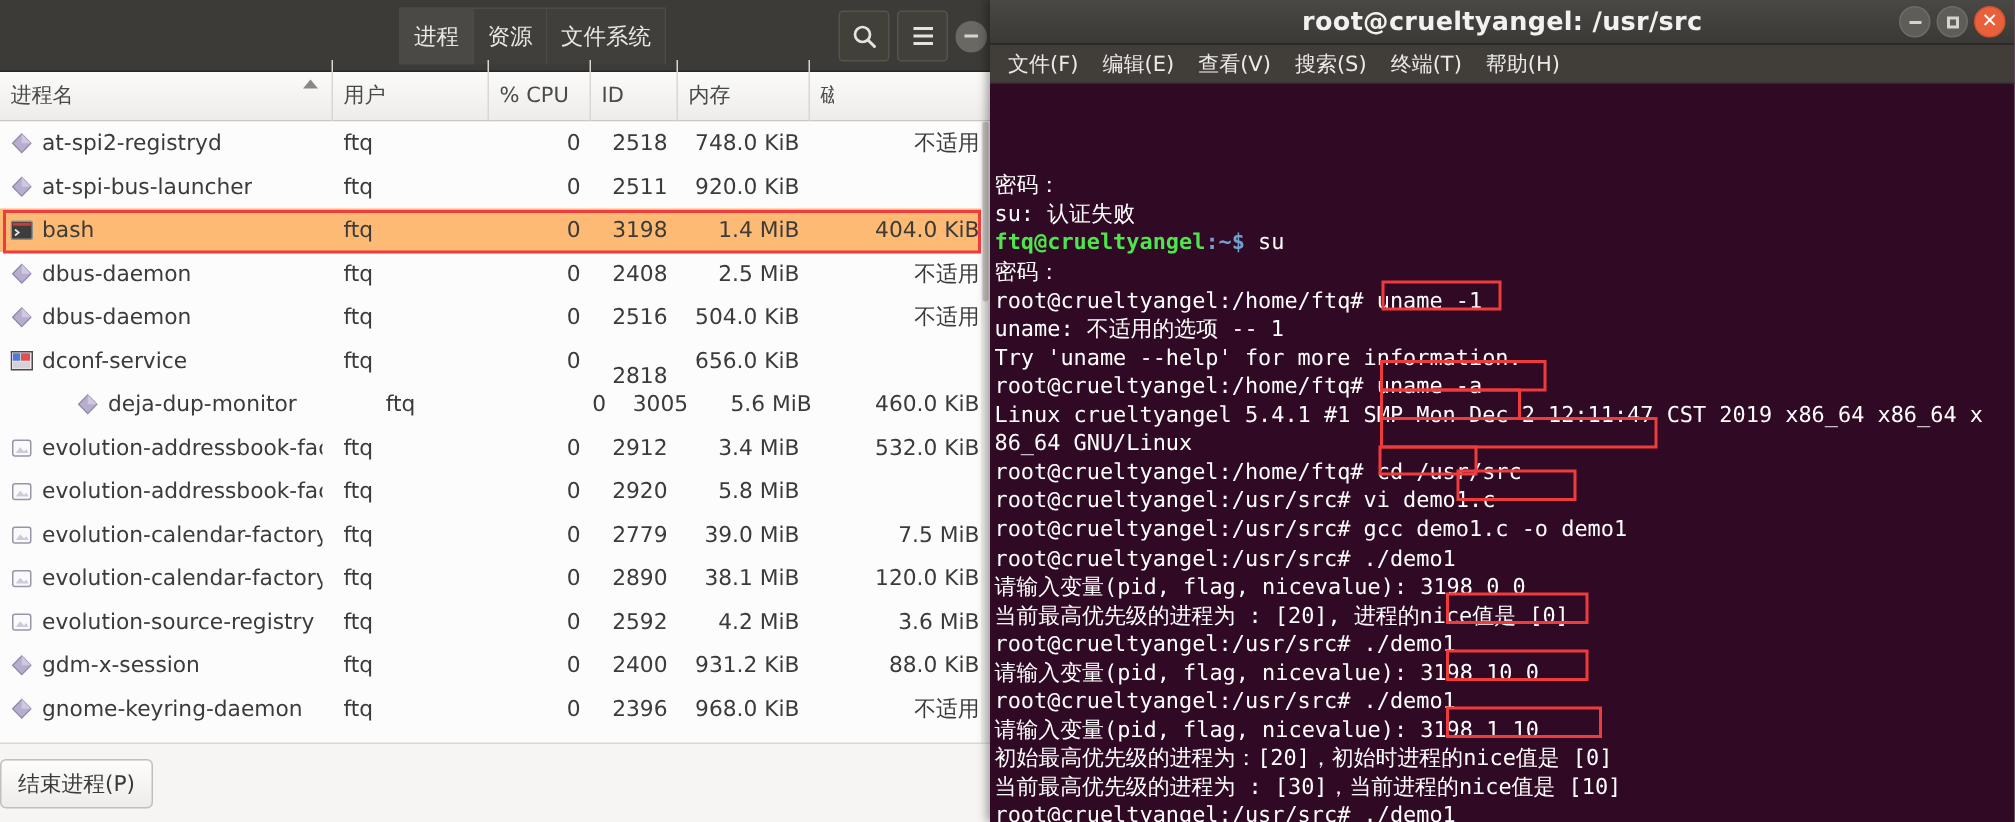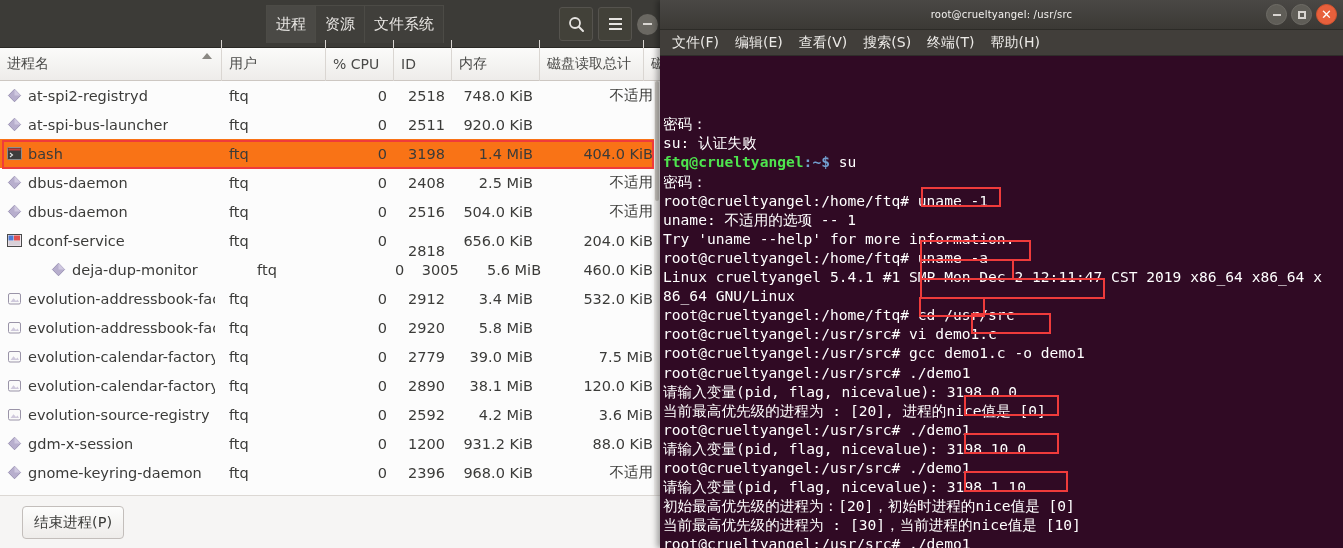--- a/index.html
+++ b/index.html
@@ -93,21 +93,21 @@
     overflow: hidden;
   }
   .prow {
     display: flex;
     height: 29px;
     align-items: center;
     font-size: 14.5px;
     color: #3b3b39;
     position: relative;
   }
-  .prow.sel { background: #f97316; align-items: center; }
+  .prow.sel { background: #fdba74; align-items: center; }
   .cell { height: 29px; display: flex; align-items: center; padding: 0 7px; overflow: hidden; white-space: nowrap; }
   .cell.num { justify-content: flex-end; }
   .cell.name { gap: 6px; }
   .picon { width: 15px; height: 15px; flex: 0 0 15px; }
   .nametext { overflow: hidden; text-overflow: clip; white-space: nowrap; }
 
   
   .redbox {
     position: absolute;
     border: 2.5px solid #ef3b3b;
@@ -126,21 +126,21 @@
   }
 
   #sysmon-footer {
     position: absolute; left: 0; bottom: 0;
     width: 660px; height: 53px;
     background: #f6f5f4;
     border-top: 1px solid #dcd8d4;
     display: flex; align-items: center;
   }
   #kill-btn {
-    margin-left: 22px;
+    margin-left: 0;
     padding: 6px 11px;
     font-size: 14.5px;
     color: #3a3a38;
     background: linear-gradient(#fdfdfc,#eeecea);
     border: 1px solid #c3bebb;
     border-radius: 4px;
     cursor: default;
   }
 
   
@@ -153,22 +153,22 @@
   }
   #term-title {
     height: 30px;
     background: linear-gradient(#4a4845,#3b3935);
     display: flex; align-items: center; justify-content: center;
     position: relative;
     border-bottom: 1px solid #2c2b27;
   }
   #term-title .ttext {
     color: #f3f1ef;
-    font-size: 10px;
-    font-weight: normal;
+    font-size: 17px;
+    font-weight: bold;
     letter-spacing: .2px;
   }
   #term-wctrls {
     position: absolute; right: 6px; top: 4px;
     display: flex; gap: 4px; align-items: center;
   }
   .twc {
     width: 21px; height: 21px; border-radius: 50%;
     background: #5f5d57;
     border: 1px solid #6e6c66;
@@ -257,23 +257,20 @@
     </div>
     <div class="col" style="width:68px">
       <span>% CPU</span>
     </div>
     <div class="col" style="width:58px">
       <span>ID</span>
     </div>
     <div class="col" style="width:88px">
       <span>内存</span>
     </div>
-    <div class="col" style="width:104px">
-      <span>磁盘读取总计</span>
-    </div>
     <div class="col" style="width:16px;border-right:none">
       <span>磁盘</span>
     </div>
   </div>
 
   <div id="proclist">
 
     <div class="prow">
         <div class="cell name" style="width: 222px;">
           <span class="picon"><svg width="15" height="15" viewBox="0 0 15 15">
@@ -351,21 +348,20 @@
               <rect x="1.5" y="2.5" width="5" height="5" fill="#4f7bd4"></rect>
               <rect x="7" y="2.5" width="6" height="5" fill="#e05050"></rect>
               <rect x="1.5" y="8" width="11.5" height="4.5" fill="#d8d0d8"></rect>
             </svg></span>
           <span class="nametext">dconf-service</span>
         </div>
         <div class="cell " style="width: 104px;">ftq</div>
         <div class="cell num" style="width: 68px;">0</div>
         <div class="cell num" style="width: 58px; margin-top: 20px;">2818</div>
         <div class="cell num" style="width: 88px;">656.0 KiB</div>
-        <div class="cell num" style="width: 120px;">204.0 KiB</div>
       </div>
       <div class="prow">
         <div class="cell name" style="width: 222px; margin-left: 44px;">
           <span class="picon"><svg width="15" height="15" viewBox="0 0 15 15">
               <polygon points="7.5,1.2 13.6,7.5 7.5,13.8 1.4,7.5" fill="#b7aecd" stroke="#8d84a8" stroke-width="0.8"></polygon>
               <polygon points="7.5,1.2 13.6,7.5 7.5,7.5" fill="#cfc8e0"></polygon>
             </svg></span>
           <span class="nametext">deja-dup-monitor</span>
         </div>
         <div class="cell " style="width: 104px;">ftq</div>
@@ -446,21 +442,21 @@
       <div class="prow">
         <div class="cell name" style="width: 222px;">
           <span class="picon"><svg width="15" height="15" viewBox="0 0 15 15">
               <polygon points="7.5,1.2 13.6,7.5 7.5,13.8 1.4,7.5" fill="#b7aecd" stroke="#8d84a8" stroke-width="0.8"></polygon>
               <polygon points="7.5,1.2 13.6,7.5 7.5,7.5" fill="#cfc8e0"></polygon>
             </svg></span>
           <span class="nametext">gdm-x-session</span>
         </div>
         <div class="cell " style="width: 104px;">ftq</div>
         <div class="cell num" style="width: 68px;">0</div>
-        <div class="cell num" style="width: 58px;">1200</div>
+        <div class="cell num" style="width: 58px;">2400</div>
         <div class="cell num" style="width: 88px;">931.2 KiB</div>
         <div class="cell num" style="width: 120px;">88.0 KiB</div>
       </div>
       <div class="prow">
         <div class="cell name" style="width: 222px;">
           <span class="picon"><svg width="15" height="15" viewBox="0 0 15 15">
               <polygon points="7.5,1.2 13.6,7.5 7.5,13.8 1.4,7.5" fill="#b7aecd" stroke="#8d84a8" stroke-width="0.8"></polygon>
               <polygon points="7.5,1.2 13.6,7.5 7.5,7.5" fill="#cfc8e0"></polygon>
             </svg></span>
           <span class="nametext">gnome-keyring-daemon</span>

